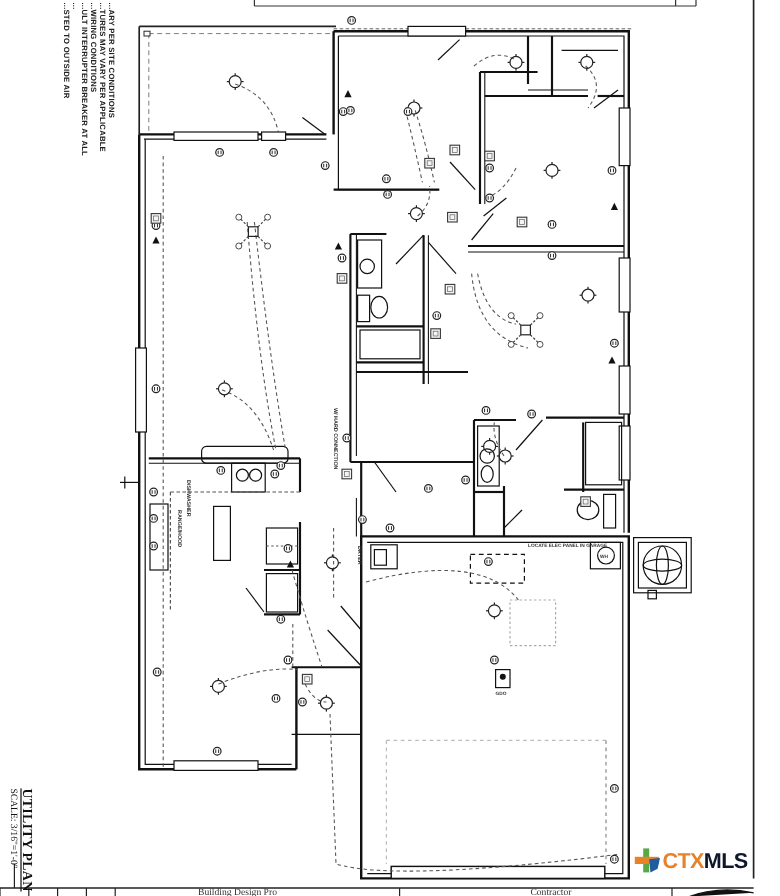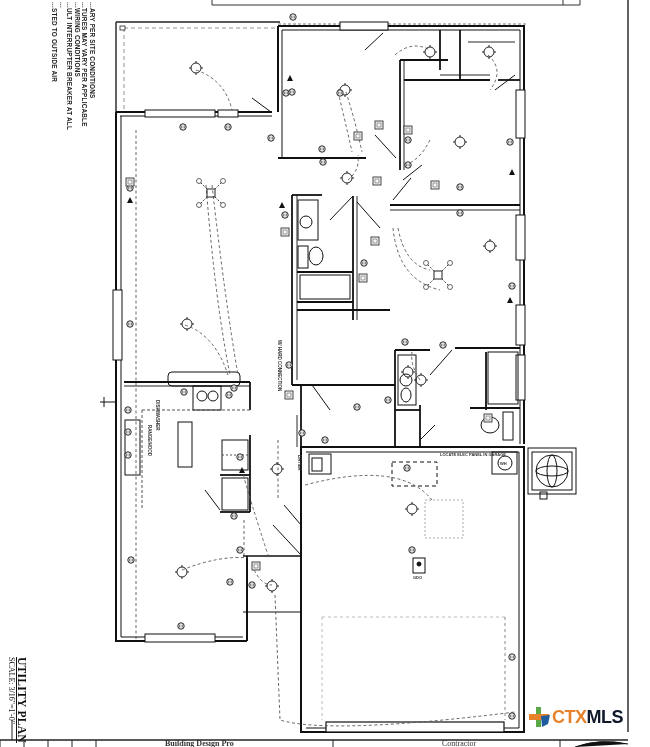--- a/index.html
+++ b/index.html
@@ -364,21 +364,21 @@
 <div class="small-label" style="left:500px;top:461px;font-size:4px;">WH</div>
 <div class="small-label" style="left:413px;top:575px;font-size:4px;">GDO</div>
 
 <div class="title-block">
   <div class="title-inner">
     <div class="title-main">UTILITY PLAN</div>
     <div class="title-scale">SCALE: 3/16"=1'-0"</div>
   </div>
 </div>
 
-<div class="footer-text" style="left:165px;font-weight:bold;">Building Design Pro</div>
+<div class="footer-text" style="left:165px;">Building Design Pro</div>
 <div class="footer-text" style="left:425px;padding-left:17px;">Contractor</div>
 
 <div class="logo">
   <svg width="24" height="22" viewBox="0 0 24 22">
     <rect x="8" y="1" width="5" height="20" fill="#5aa845"></rect>
     <rect x="1" y="8" width="20" height="6" fill="#e8822a"></rect>
     <polygon points="13,10 22,9 20,18 14,21" fill="#1f5d9e"></polygon>
   </svg>
   <span class="logo-text logo-ctx">CTX</span>
   <span class="logo-text logo-mls">MLS</span>

